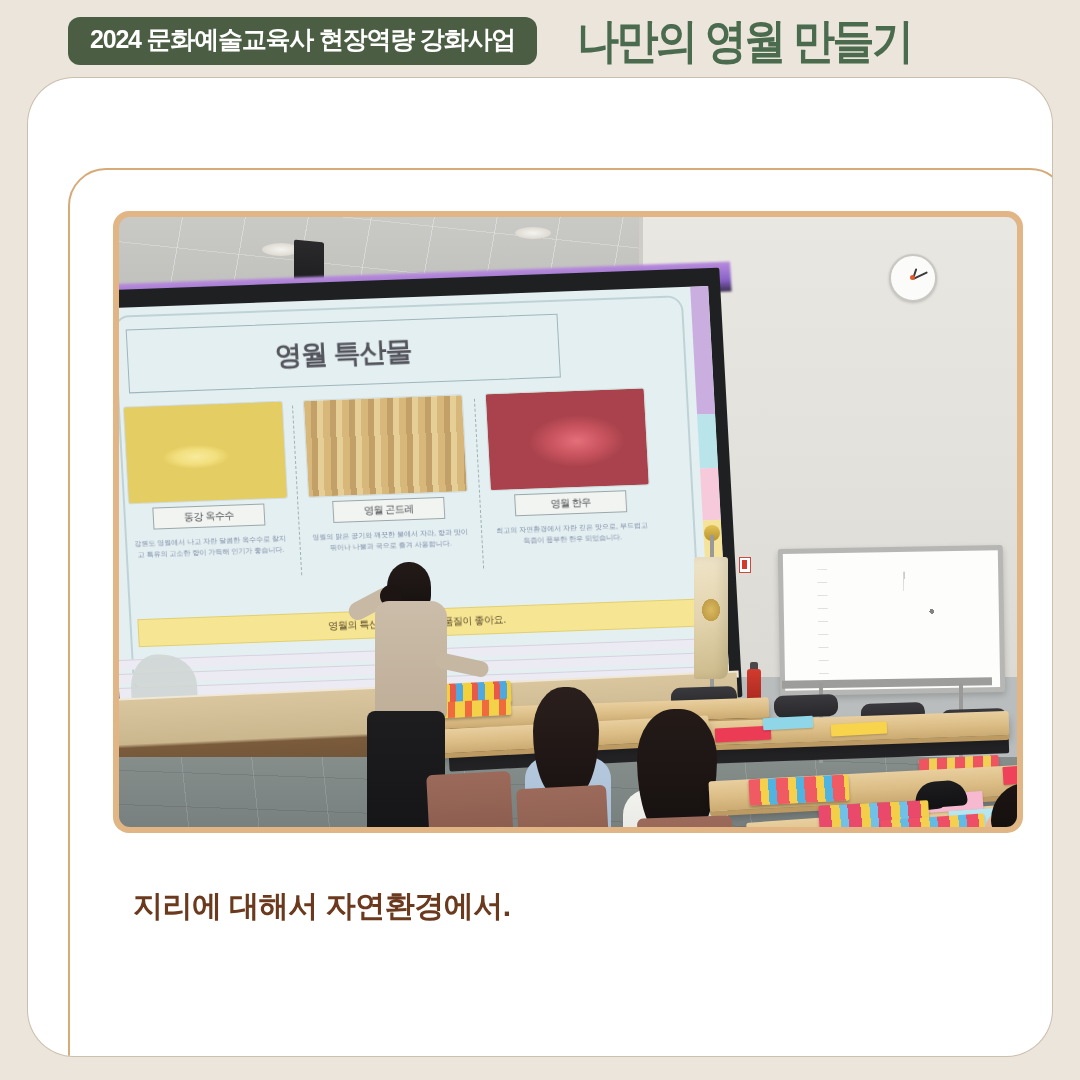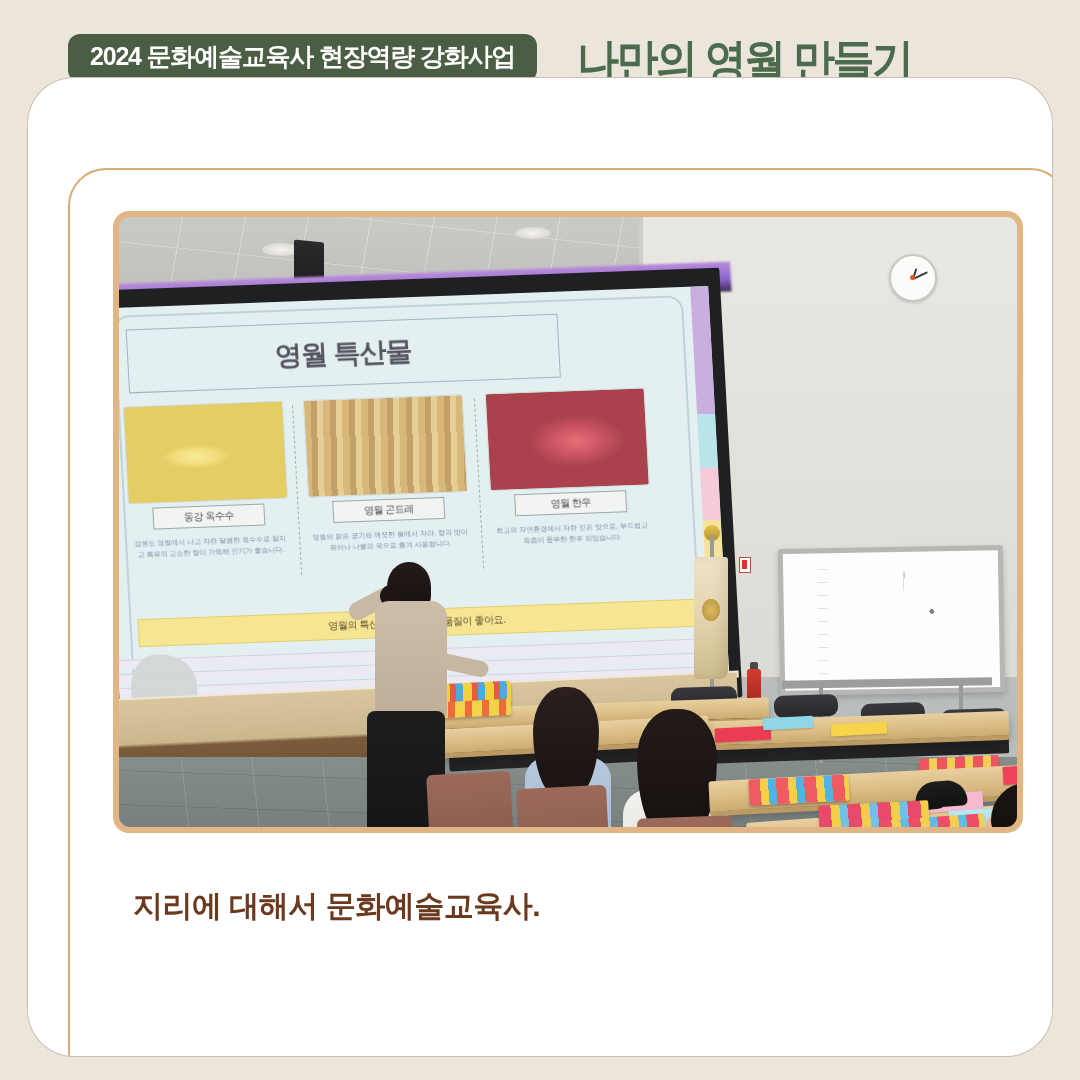--- a/index.html
+++ b/index.html
@@ -6,21 +6,21 @@
   body{
     width:1080px;height:1080px;
     background:#ece5db;
     font-family:"Liberation Sans","DejaVu Sans",sans-serif;
     overflow:hidden;
     position:relative;
   }
   
   .header{
     position:absolute;left:0;top:0;width:1068px;height:82px;
-    display:flex;align-items:flex-end;
+    display:flex;align-items:center;
   }
   .badge{
     margin-left:68px;
     background:#4b5e43;
     color:#ffffff;
     border-radius:12px;
     padding:9px 22px 11px 22px;
     font-size:25px;
     font-weight:bold;
     letter-spacing:-1.2px;
@@ -603,15 +603,15 @@
 
       <div class="chair-fab cf3"></div>
 
       <div class="boy-face"></div>
       <div class="boy-hair"></div>
 
     </div>
   </div>
 
   <div class="caption">
-    <span class="ln">지리에 대해서 문화예술교육사.</span>
+    <span class="ln">지리에 대해서 자연환경에서.</span>
   </div>
 </div>
 
 </body></html>

